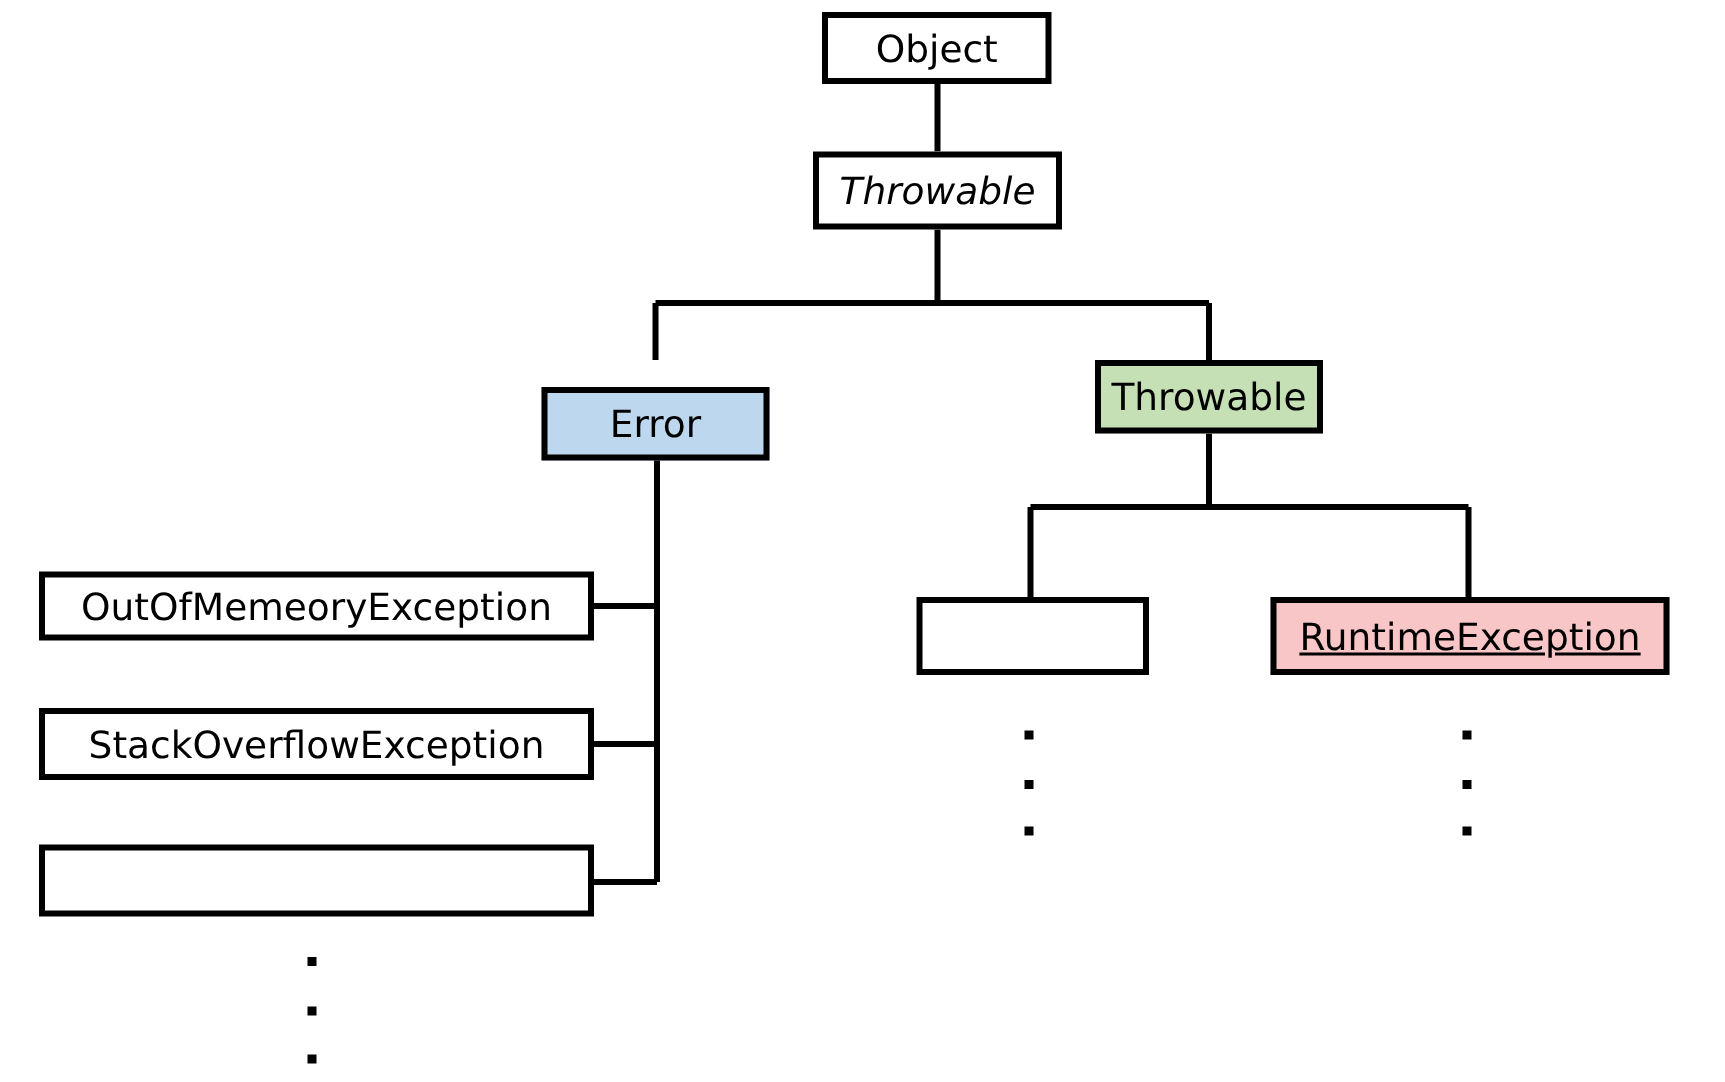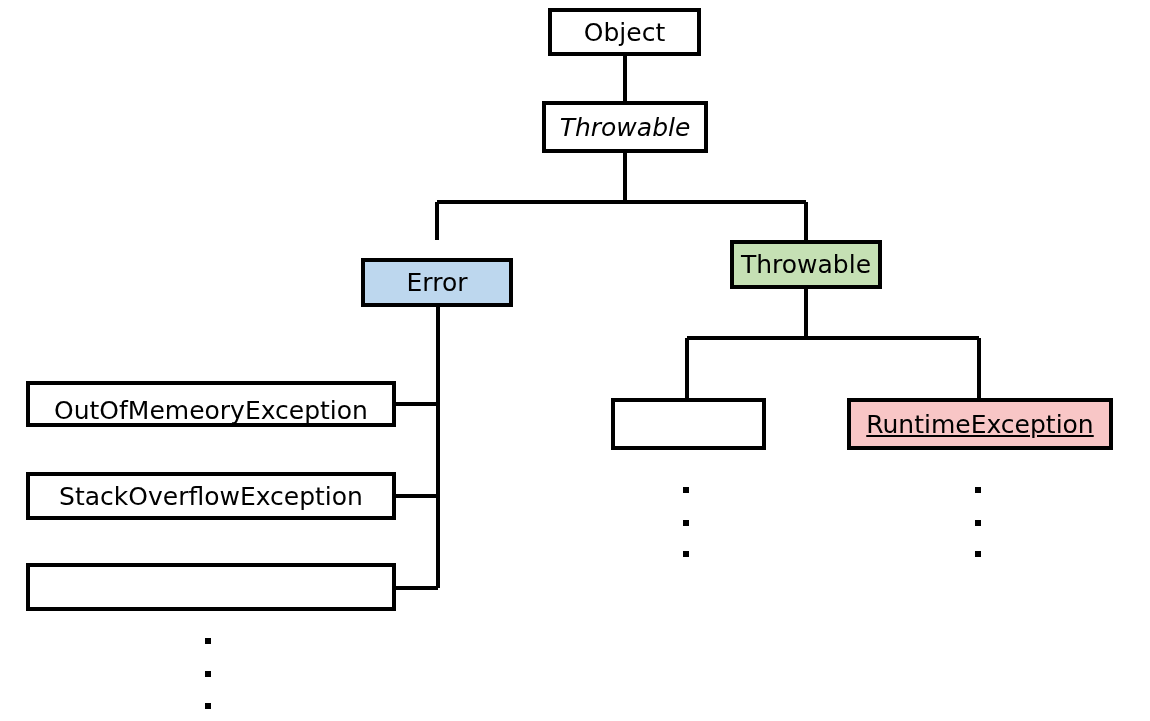--- a/index.html
+++ b/index.html
@@ -82,21 +82,21 @@
   </div>
 
   <div class="node" style="left:361px; top:240px; width:152px; height:49px; background:#bdd7ee;margin-top:18px;">
     <span class="node-label">Error</span>
   </div>
 
   <div class="node" style="left:730px; top:240px; width:152px; height:49px; background:#c5e0b4;">
     <span class="node-label">Throwable</span>
   </div>
 
-  <div class="node" style="left:26px; top:381px; width:370px; height:46px; background:#ffffff;align-items:flex-end;">
+  <div class="node" style="left:26px; top:381px; width:370px; height:46px; background:#ffffff;">
     <span class="node-label">OutOfMemeoryException</span>
   </div>
 
   <div class="node" style="left:26px; top:472px; width:370px; height:48px; background:#ffffff;">
     <span class="node-label">StackOverflowException</span>
   </div>
 
   <div class="node" style="left:26px; top:563px; width:370px; height:48px; background:#ffffff;">
     <span class="node-label"></span>
   </div>

